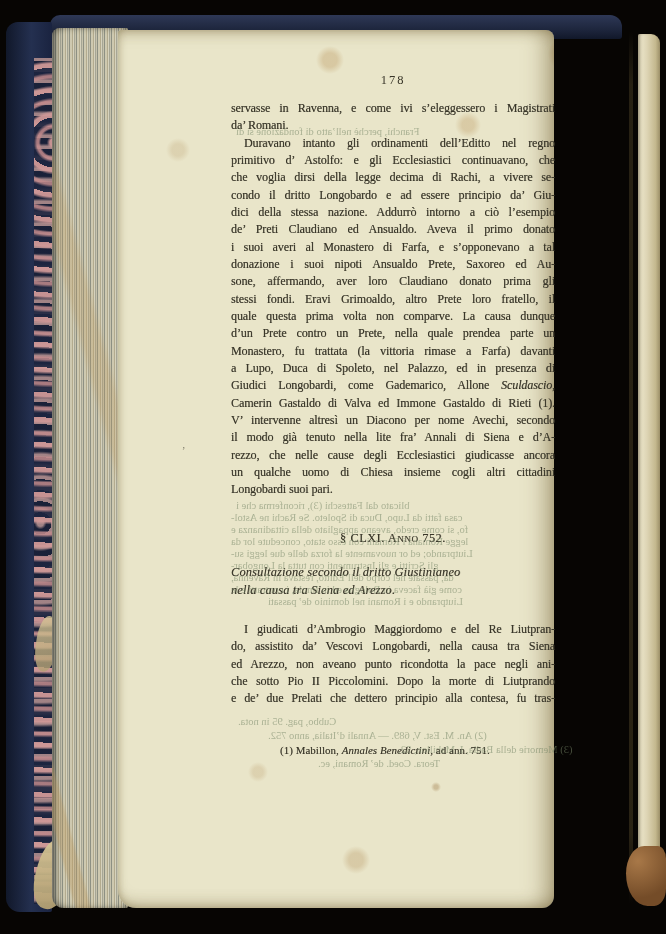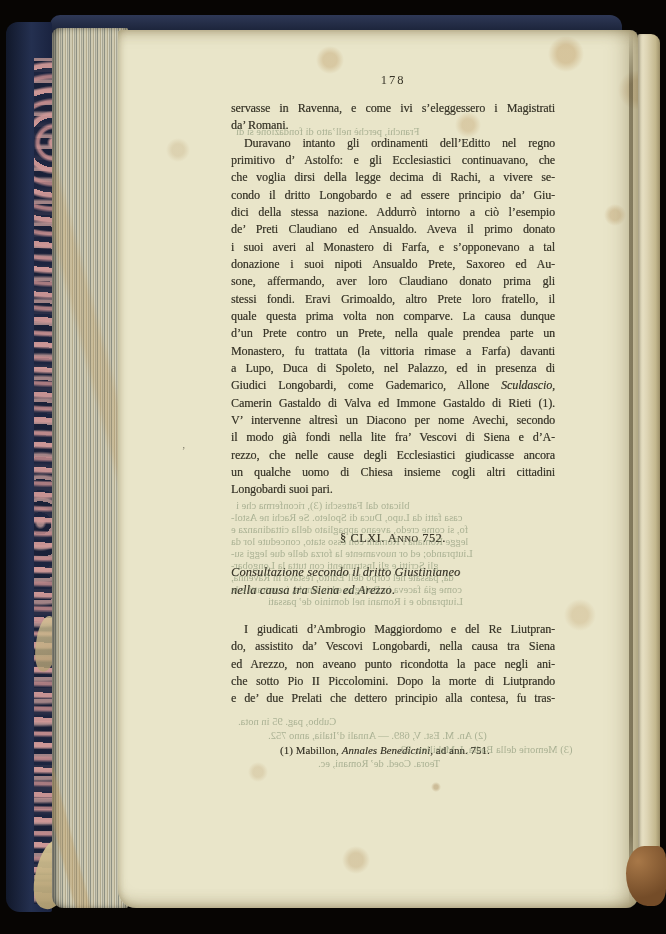--- a/index.html
+++ b/index.html
@@ -45,21 +45,21 @@
       #8d9083 3.5px 4.5px,#cec9b0 4.5px 6px,#b3ab8e 6px 7px);
     box-shadow:inset 5px 0 7px -2px rgba(0,0,0,.55), inset -5px 0 7px -2px rgba(90,80,50,.4);
   }
   #fore-edge::after{
     content:"";position:absolute;inset:0;border-radius:inherit;
     background:linear-gradient(75deg,
       rgba(0,0,0,0) 0 7%, rgba(186,152,94,.38) 8% 12%, rgba(0,0,0,0) 13% 57%,
       rgba(186,152,94,.28) 59% 64%, rgba(0,0,0,0) 66%);
   }
   #main-page{
-    left:118px;top:30px;width:520px;height:878px;
+    left:118px;top:30px;width:436px;height:878px;
     background-color:#e9e5c9;
     border-radius:3px 8px 12px 18px;
     background-image:
       radial-gradient(circle at 212px 30px, rgba(181,142,83,.33) 0 7px, rgba(181,142,83,0) 14px),
       radial-gradient(circle at 448px 24px, rgba(186,148,90,.4) 0 9px, rgba(186,148,90,0) 18px),
       radial-gradient(circle at 350px 95px, rgba(181,142,83,.3) 0 6px, rgba(181,142,83,0) 13px),
       radial-gradient(circle at 497px 185px, rgba(176,136,78,.32) 0 5px, rgba(176,136,78,0) 11px),
       radial-gradient(circle at 462px 585px, rgba(181,142,83,.25) 0 8px, rgba(181,142,83,0) 16px),
       radial-gradient(circle at 238px 830px, rgba(176,140,86,.3) 0 7px, rgba(176,140,86,0) 14px),
       radial-gradient(circle at 140px 742px, rgba(176,140,86,.22) 0 5px, rgba(176,140,86,0) 10px),
@@ -161,21 +161,21 @@
         <div class="line jline"><span>donazione i suoi nipoti Ansualdo Prete, Saxoreo ed Au-</span></div>
         <div class="line jline"><span>sone, affermando, aver loro Claudiano donato prima gli</span></div>
         <div class="line jline"><span>stessi fondi. Eravi Grimoaldo, altro Prete loro fratello, il</span></div>
         <div class="line jline"><span>quale questa prima volta non comparve. La causa dunque</span></div>
         <div class="line jline"><span>d’un Prete contro un Prete, nella quale prendea parte un</span></div>
         <div class="line jline"><span>Monastero, fu trattata (la vittoria rimase a Farfa) davanti</span></div>
         <div class="line jline"><span>a Lupo, Duca di Spoleto, nel Palazzo, ed in presenza di</span></div>
         <div class="line jline"><span>Giudici Longobardi, come Gademarico, Allone </span><span class="it">Sculdascio,</span></div>
         <div class="line jline"><span>Camerin Gastaldo di Valva ed Immone Gastaldo di Rieti (1).</span></div>
         <div class="line jline"><span>V’ intervenne altresì un Diacono per nome Avechi, secondo</span></div>
-        <div class="line jline"><span>il modo già fondi nella lite fra’ Vescovi di Siena e d’A-</span></div>
+        <div class="line jline"><span>il modo già tenuto nella lite fra’ Annali di Siena e d’A-</span></div>
         <div class="line jline"><span>rezzo, che nelle cause degli Ecclesiastici giudicasse ancora</span></div>
         <div class="line jline"><span>un qualche uomo di Chiesa insieme cogli altri cittadini</span></div>
         <div class="line lline"><span>Longobardi suoi pari.</span></div>
       </div>
 
     <div id="heading" class="txt">§ CLXI. Anno 752.</div>
 
     <div id="subtitle-1" class="txt subtitle">Consultazione secondo il dritto Giustinianeo</div>
     <div id="subtitle-2" class="txt subtitle">nella causa tra Siena ed Arezzo.</div>
 

